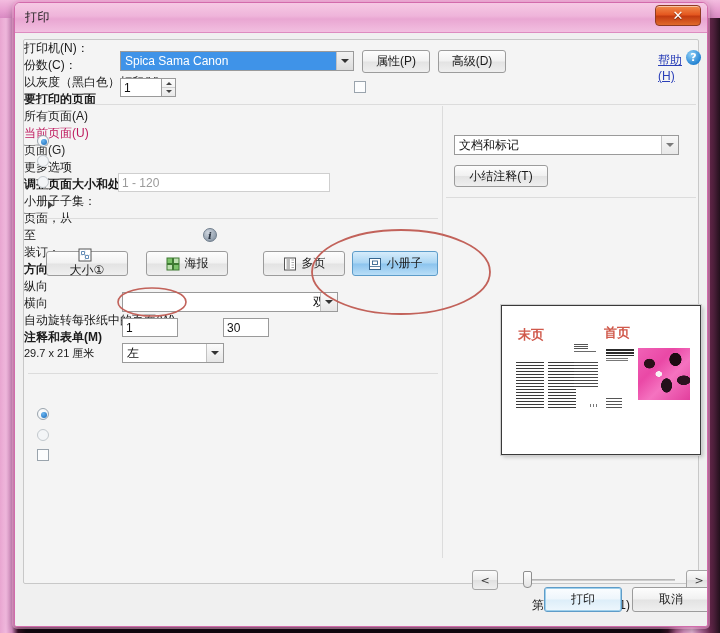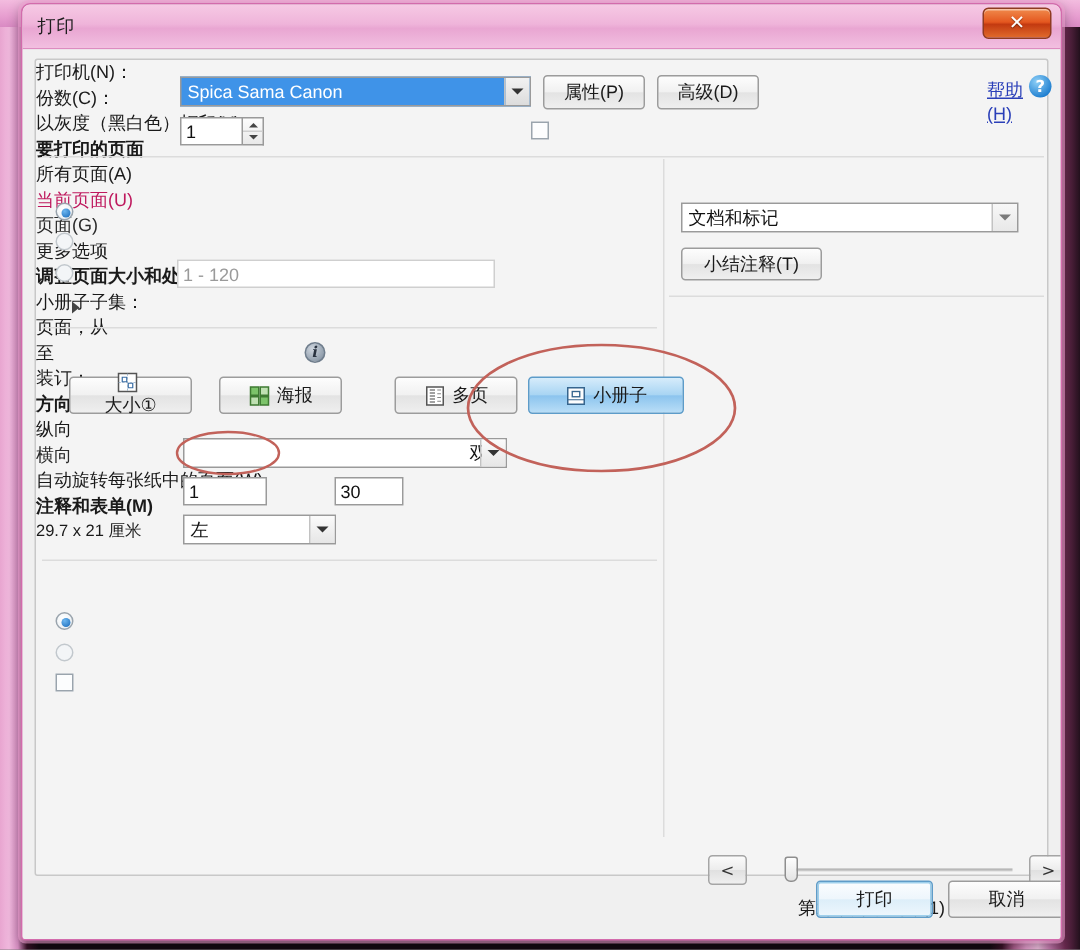--- a/index.html
+++ b/index.html
@@ -364,21 +364,21 @@
 
       <div class="btn" style="left:229px; top:211px; width:82px; height:25px;margin-left:10px;">
         <svg class="gicon" viewBox="0 0 14 14">
           <rect x="1.5" y="1" width="11" height="12" fill="#fff" stroke="#555"></rect>
           <path d="M3.5 3h3.5 M3.5 5h3.5 M3.5 7h3.5 M3.5 9h3.5 M3.5 11h3.5" stroke="#444" stroke-width=".7"></path>
           <path d="M8.5 3h2.5 M8.5 5.5h2.5 M8.5 8h2.5 M8.5 10.5h2.5" stroke="#888" stroke-width=".7"></path>
         </svg>
         <span>多页</span>
       </div>
 
-      <div class="btn selected" style="left:328px; top:211px; width:104px; height:25px;">
+      <div class="btn selected" style="left:328px; top:211px; width:86px; height:25px;">
         <svg class="gicon" viewBox="0 0 14 14">
           <rect x="1.5" y="1.5" width="11" height="11" fill="#fdfdfd" stroke="#36658e"></rect>
           <rect x="4.5" y="4" width="5" height="3.5" fill="none" stroke="#36658e" stroke-width=".9"></rect>
           <path d="M1.5 9.5h11" stroke="#36658e" stroke-width=".8"></path>
         </svg>
         <span>小册子</span>
       </div>
 
       <div class="lbl" style="left:12px; top:256px;">小册子子集：</div>
       <div class="combo" style="left:98px; top:252px; width:216px;justify-content:flex-end;">
@@ -426,20 +426,38 @@
         </span>
       </div>
       <div class="btn" style="left:430px; top:125px; width:94px; height:22px;">
         <span>小结注释(T)</span>
       </div>
 
       <div class="sep" style="left:422px; top:157px; width:250px;"></div>
 
       <div class="lbl" style="left:477px; top:245px; font-size:11px;">29.7 x 21 厘米</div>
 
+      <div class="paper" style="left:477px; top:265px; width:200px; height:150px;">
+        <div class="pv-red" style="left:16px; top:20px;">末页</div>
+        <div class="pv-red" style="left:102px; top:18px;">首页</div>
+
+        <div class="pv-img" style="left:136px; top:42px; width:52px; height:52px;"></div>
+
+        <div class="pv-block" style="left:104px; top:43px; width:28px; height:7px; background:repeating-linear-gradient(180deg,#2c2c2c 0 2px,transparent 2px 3px);"></div>
+        <div class="pv-block" style="left:104px; top:52px; width:22px; height:3px; background:repeating-linear-gradient(180deg,#777 0 1px,transparent 1px 2px);"></div>
+
+        <div class="pv-line" style="left:72px; top:45px; width:22px;"></div>
+        <div class="pv-block" style="left:72px; top:38px; width:14px; height:5px; background:repeating-linear-gradient(180deg,#555 0 1px,transparent 1px 2px);"></div>
+
+        <div class="pv-block" style="left:14px; top:56px; width:28px; height:48px; background:repeating-linear-gradient(180deg,#3a3a3a 0 1px,transparent 1px 3px);"></div>
+        <div class="pv-block" style="left:46px; top:56px; width:28px; height:48px; background:repeating-linear-gradient(180deg,#3a3a3a 0 1px,transparent 1px 3px);"></div>
+        <div class="pv-block" style="left:72px; top:56px; width:24px; height:26px; background:repeating-linear-gradient(180deg,#4a4a4a 0 1px,transparent 1px 3px);"></div>
+        <div class="pv-block" style="left:104px; top:92px; width:16px; height:12px; background:repeating-linear-gradient(180deg,#555 0 1px,transparent 1px 3px);"></div>
+        <div class="pv-block" style="left:88px; top:98px; width:7px; height:3px; background:repeating-linear-gradient(90deg,#777 0 1px,transparent 1px 3px);"></div>
+      </div>
 
       <div class="navbtn" style="left:448px; top:530px;">
         <span>&lt;</span>
       </div>
       <div class="slider-track" style="left:505px; top:539px; width:146px;"></div>
       <div class="slider-thumb" style="left:499px; top:531px;"></div>
       <div class="navbtn" style="left:662px; top:530px;">
         <span>&gt;</span>
       </div>
       <div class="pagecount" style="left:508px; top:557px;">第1页，共60页 (1)</div>

